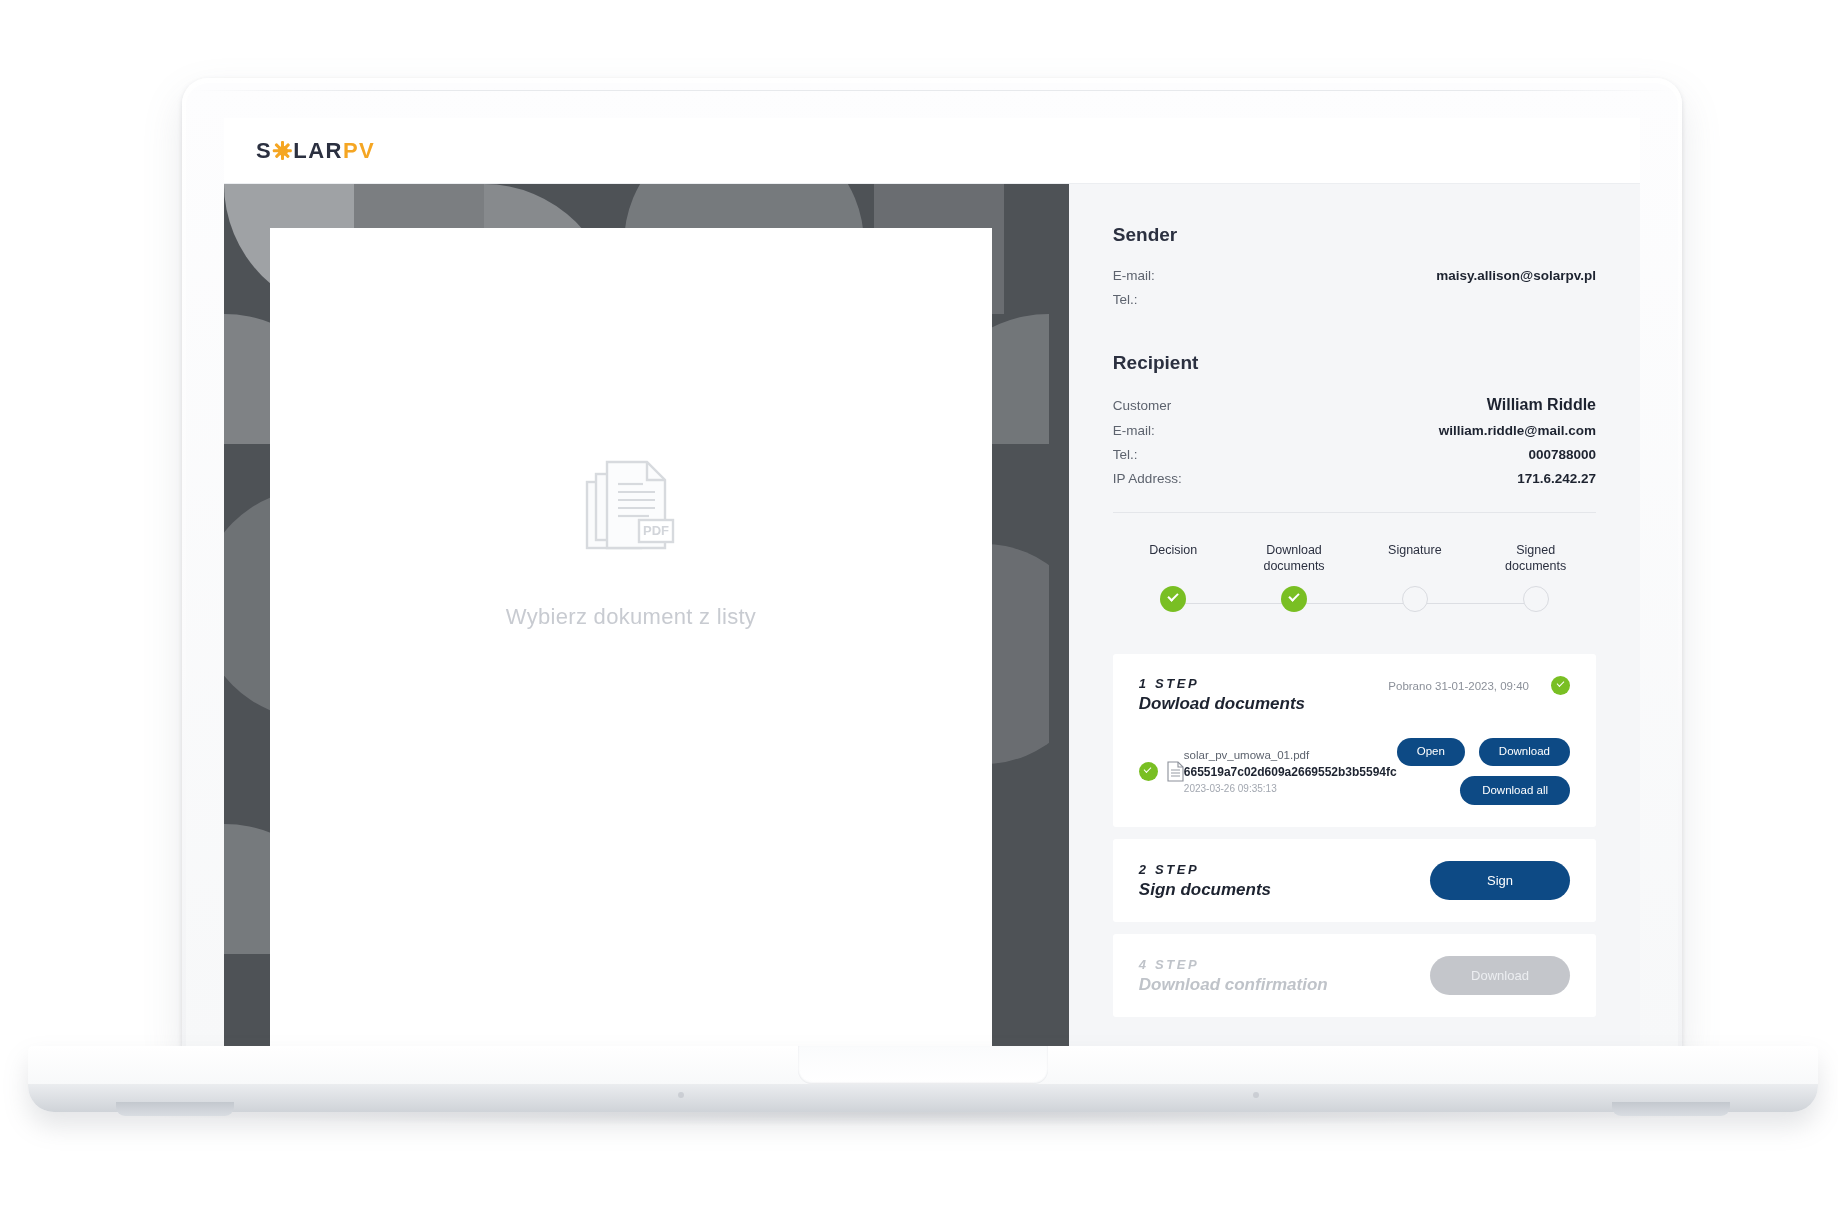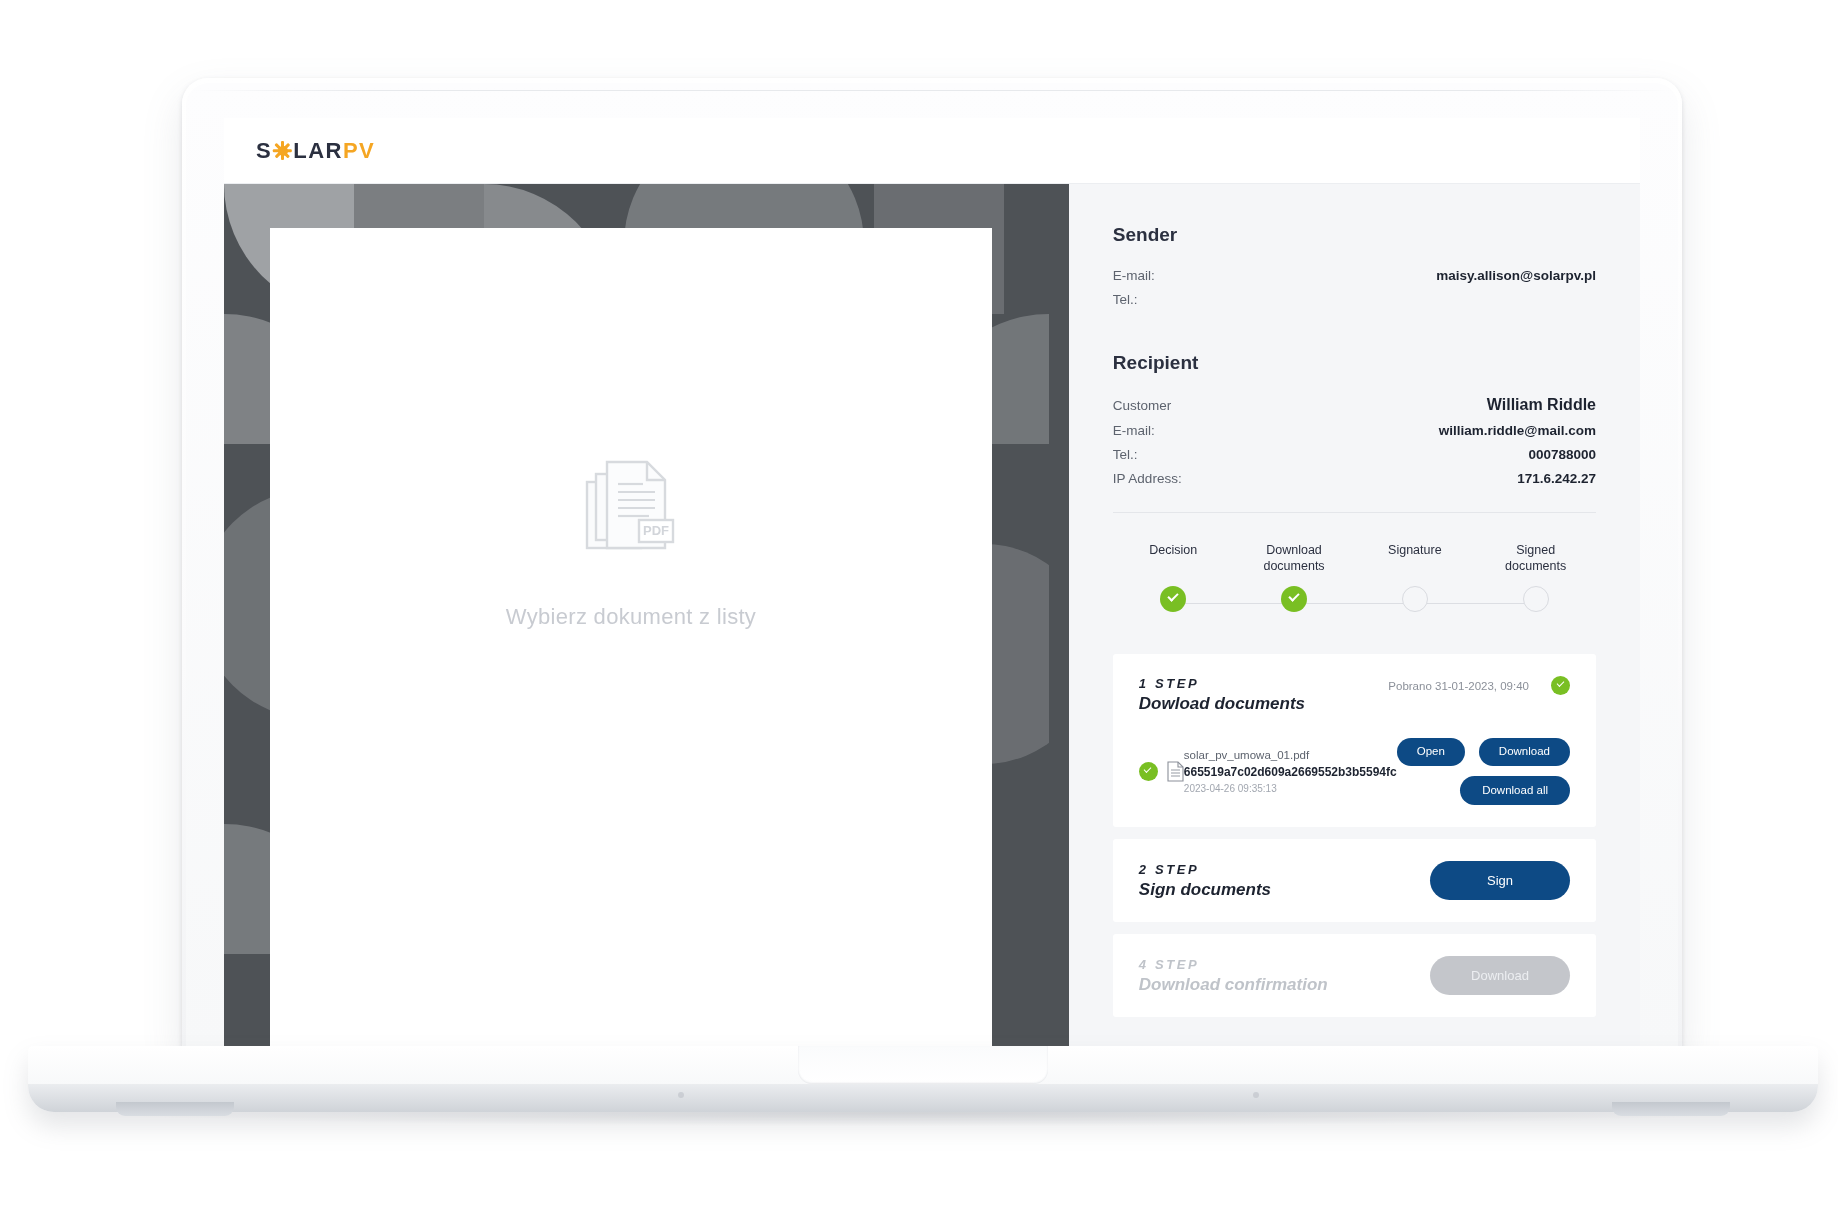--- a/index.html
+++ b/index.html
@@ -380,21 +380,21 @@
                   <path d="M11 1 v5 h5" fill="none" stroke="#8b9099" stroke-width="1.1"></path>
                   <g stroke="#8b9099" stroke-width=".9">
                     <line x1="4" y1="9" x2="13" y2="9"></line>
                     <line x1="4" y1="12" x2="13" y2="12"></line>
                     <line x1="4" y1="15" x2="13" y2="15"></line>
                   </g>
                 </svg>
                 <div class="file-meta">
                   <div class="f-name">solar_pv_umowa_01.pdf</div>
                   <div class="f-hash">665519a7c02d609a2669552b3b5594fc</div>
-                  <div class="f-date">2023-04-26 09:35:13</div>
+                  <div class="f-date">2023-03-26 09:35:13</div>
                 </div>
                 <div class="file-actions">
                   <div class="btn-row">
                     <button class="btn">Open</button>
                     <button class="btn">Download</button>
                   </div>
                   <button class="btn wide">Download all</button>
                 </div>
               </div>
             </div>

